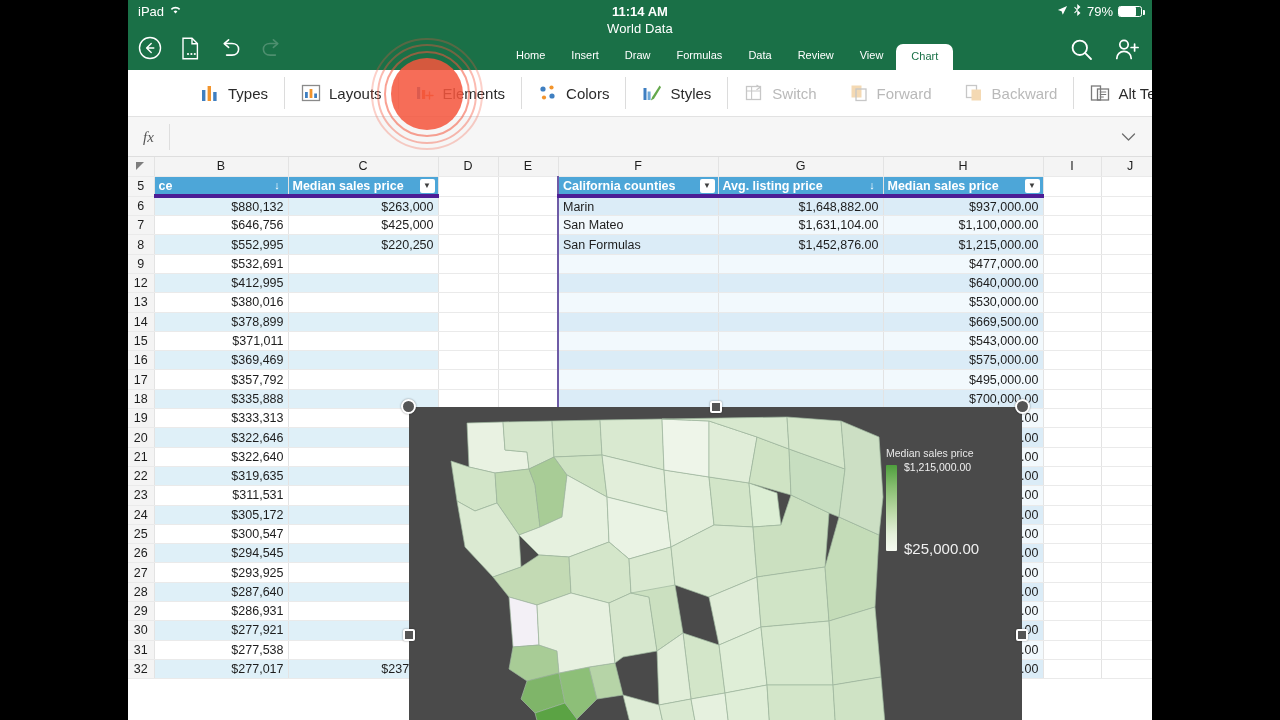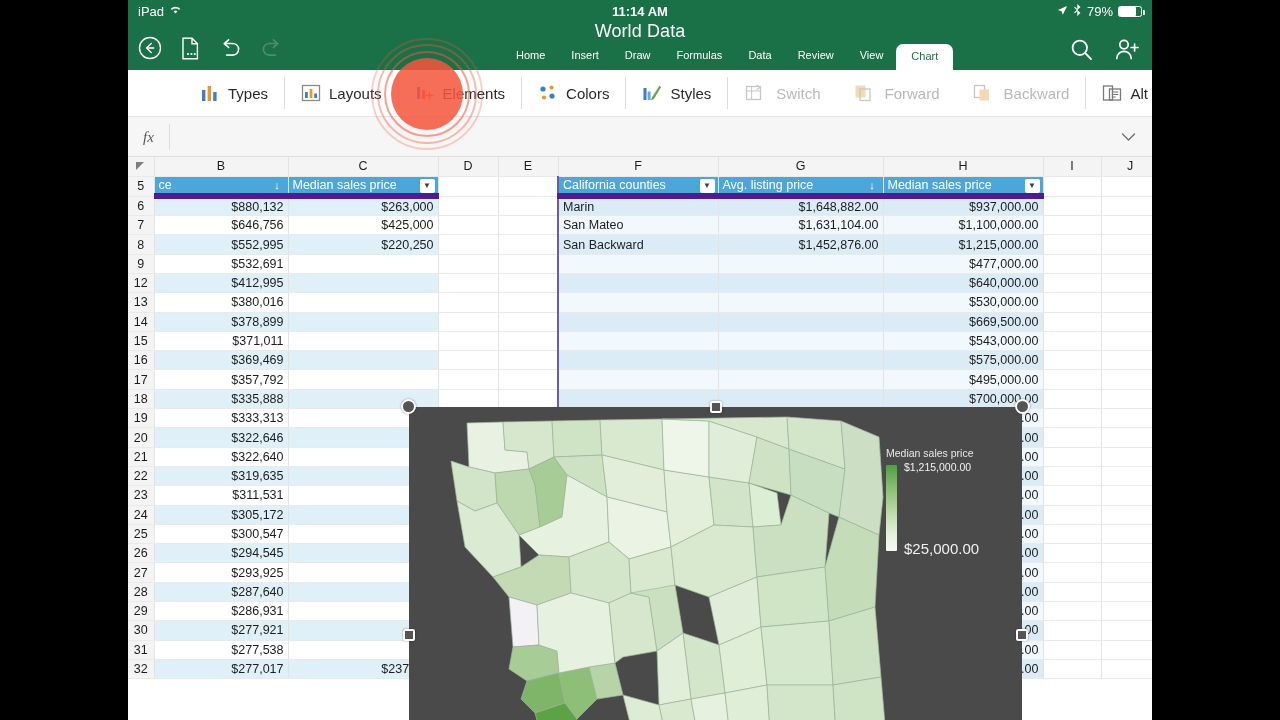--- a/index.html
+++ b/index.html
@@ -33,21 +33,21 @@
     background:#ffffff; border-radius:0 1px 1px 0;}
   .battery > i { display:block; height:100%; background:#ffffff; border-radius:1px; width:79%; }
 
   
   .titlebar {
     position:absolute; left:0; top:22px; width:1024px; height:48px;
     background:#1a7047;
   }
   .doc-title {
     position:absolute; left:0; right:0; top:-1px; text-align:center;
-    color:#ffffff; font-size:18px; letter-spacing:.1px;
+    color:#ffffff; font-size:13px; letter-spacing:.1px;
   }
   .navicons { position:absolute; left:10px; top:14px; display:flex; align-items:center; gap:18px; }
   .navicons svg { display:block; }
   .tabs {
     position:absolute; left:375px; top:15px; height:33px;
     display:flex; align-items:flex-end; gap:0;
   }
   .tab {
     color:#ffffff; font-size:11px; padding:0 13px 9px 13px; white-space:nowrap;
     line-height:1;
@@ -63,21 +63,21 @@
   .ribbon {
     position:absolute; left:0; top:70px; width:1024px; height:47px;
     background:#ffffff; border-bottom:1px solid #e2e2e2;
     display:flex; align-items:center; padding-left:56px; gap:0;
   }
   .rb {
     display:flex; align-items:center; gap:8px; height:32px;
     padding:0 16px; font-size:15px; color:#2b2b2b; white-space:nowrap;
   }
   .rb.sep { border-left:1px solid #dcdcdc; }
-  .rb.disabled { color:#b9b9b9;gap:12px; }
+  .rb.disabled { color:#b9b9b9; }
   .rb .ic { width:20px; height:20px; display:block; }
 
   
   .formulabar {
     position:absolute; left:0; top:117px; width:1024px; height:40px;
     background:#f6f6f6; border-bottom:1px solid #dedede;
     display:flex; align-items:center;
   }
   .fx {
     width:42px; text-align:center; font-style:italic; font-size:15px;
@@ -101,22 +101,22 @@
   .col-d { width:60px; }   .col-e { width:60px; }
   .col-f { width:160px; }  .col-g { width:165px; }
   .col-h { width:160px; }  .col-i { width:58px; }  .col-j { width:58px; }
   td.rowhdr {
     background:#f4f4f4; color:#515151; text-align:center; font-size:12px;
     border-right:1px solid #dcdcdc; width:26px;
   }
   td.num { text-align:right; }
   td.txt { text-align:left; }
   tr.hdrrow td.tblhdr {
-    background:#4da6d8; color:#ffffff; font-weight:400; font-size:12.5px;
-    text-align:left; height:20px; position:relative; border-bottom:6px solid #4c1d95;
+    background:#4da6d8; color:#ffffff; font-weight:700; font-size:12.5px;
+    text-align:left; height:20px; position:relative; border-bottom:4px solid #4c1d95;
   }
   .filter-btn {
     position:absolute; right:3px; top:2.5px; width:15px; height:14px;
     background:#ffffff; border-radius:2px; color:#3f3f3f; font-size:8px;
     text-align:center; line-height:14px;
   }
   .filter-btn.sorted { background:transparent; color:#ffffff; font-size:11px; line-height:13px;}
   td.band-b { background:#dff0f8; }
   td.band-w { background:#ffffff; }
   td.band-h1{ background:#dbecf7; }
@@ -469,21 +469,21 @@
               <td class="num hcol-right band-h2">$1,100,000.00</td>
               <td class="band-w"></td>
               <td class="band-w"></td>
             </tr>
             <tr>
               <td class="rowhdr">8</td>
               <td class="num band-b">$552,995</td>
               <td class="num band-b">$220,250</td>
               <td class="band-w"></td>
               <td class="band-w"></td>
-              <td class="txt tblleft band-h1">San Backward</td>
+              <td class="txt tblleft band-h1">San Formulas</td>
               <td class="num gcol-right band-h1">$1,452,876.00</td>
               <td class="num hcol-right band-h1">$1,215,000.00</td>
               <td class="band-w"></td>
               <td class="band-w"></td>
             </tr>
             <tr>
               <td class="rowhdr">9</td>
               <td class="num band-w">$532,691</td>
               <td class="num band-w"></td>
               <td class="band-w"></td>

